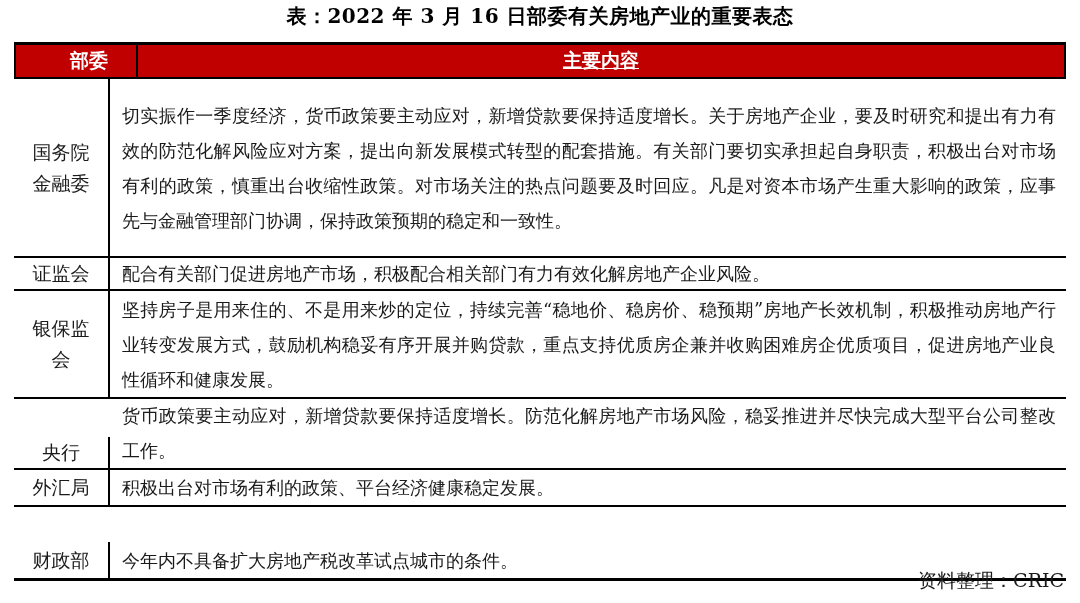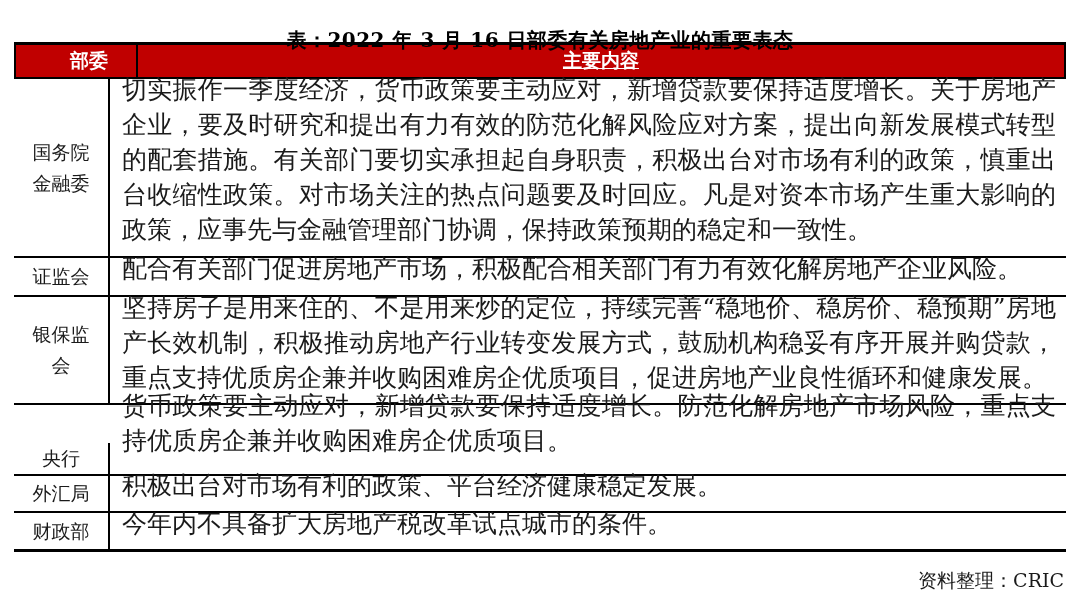--- a/index.html
+++ b/index.html
@@ -6,21 +6,21 @@
   html, body { background: #ffffff; }
   body {
     width: 1080px;
     height: 603px;
     font-family: "DejaVu Serif", "Liberation Serif", serif;
     color: #1a1a1a;
     position: relative;
     overflow: hidden;
   }
   .page-title {
-    padding-top: 27px;
+    padding-top: 3px;
     height: 42px;
     text-align: center;
     font-size: 20px;
     font-weight: bold;
     color: #000000;
     letter-spacing: 0.5px;
   }
   .stmt-table {
     margin: 0 14px;
     border-bottom: 3px solid #000000;
@@ -59,35 +59,35 @@
     justify-content: center;
     text-align: center;
     font-size: 19px;
     line-height: 31px;
     white-space: pre-line;
   }
   .content-cell {
     flex: 1;
     display: flex;
     align-items: center;
-    padding: 0 10px 16px 12px;
-    font-size: 25px;
+    padding: 0 10px 0 12px;
+    font-size: 18px;
     line-height: 35px;
   }
   .content-cell span {
     display: block;
     width: 100%;
     text-align: justify;
   }
   .r1 { height: 179px; }
-  .r2 { height: 39px; }
+  .r2 { height: 33px; }
   .r3 { height: 108px; }
   .r4 { height: 71px; align-items: flex-end; }
   .r5 { height: 37px; }
-  .r6 { height: 36px; }
+  .r6 { height: 36px; margin-top: 35px; }
   .source-line {
     position: absolute;
     right: 16px;
     top: 568px;
     font-size: 19px;
     color: #1a1a1a;
     text-align: center;
   }
 </style>
 </head>
@@ -121,21 +121,21 @@
     <div class="dept-cell">银保监
 会</div>
     <div class="content-cell">
         <span>坚持房子是用来住的、不是用来炒的定位，持续完善“稳地价、稳房价、稳预期”房地产长效机制，积极推动房地产行业转变发展方式，鼓励机构稳妥有序开展并购贷款，重点支持优质房企兼并收购困难房企优质项目，促进房地产业良性循环和健康发展。</span>
       </div>
   </div>
 
   <div class="row r4">
     <div class="dept-cell">央行</div>
     <div class="content-cell">
-        <span>货币政策要主动应对，新增贷款要保持适度增长。防范化解房地产市场风险，重点支持优质房企兼并收购困难房企优质项目。</span>
+        <span>货币政策要主动应对，新增贷款要保持适度增长。防范化解房地产市场风险，稳妥推进并尽快完成大型平台公司整改工作。</span>
       </div>
   </div>
 
   <div class="row r5">
     <div class="dept-cell">外汇局</div>
     <div class="content-cell">
         <span>积极出台对市场有利的政策、平台经济健康稳定发展。</span>
       </div>
   </div>
 

